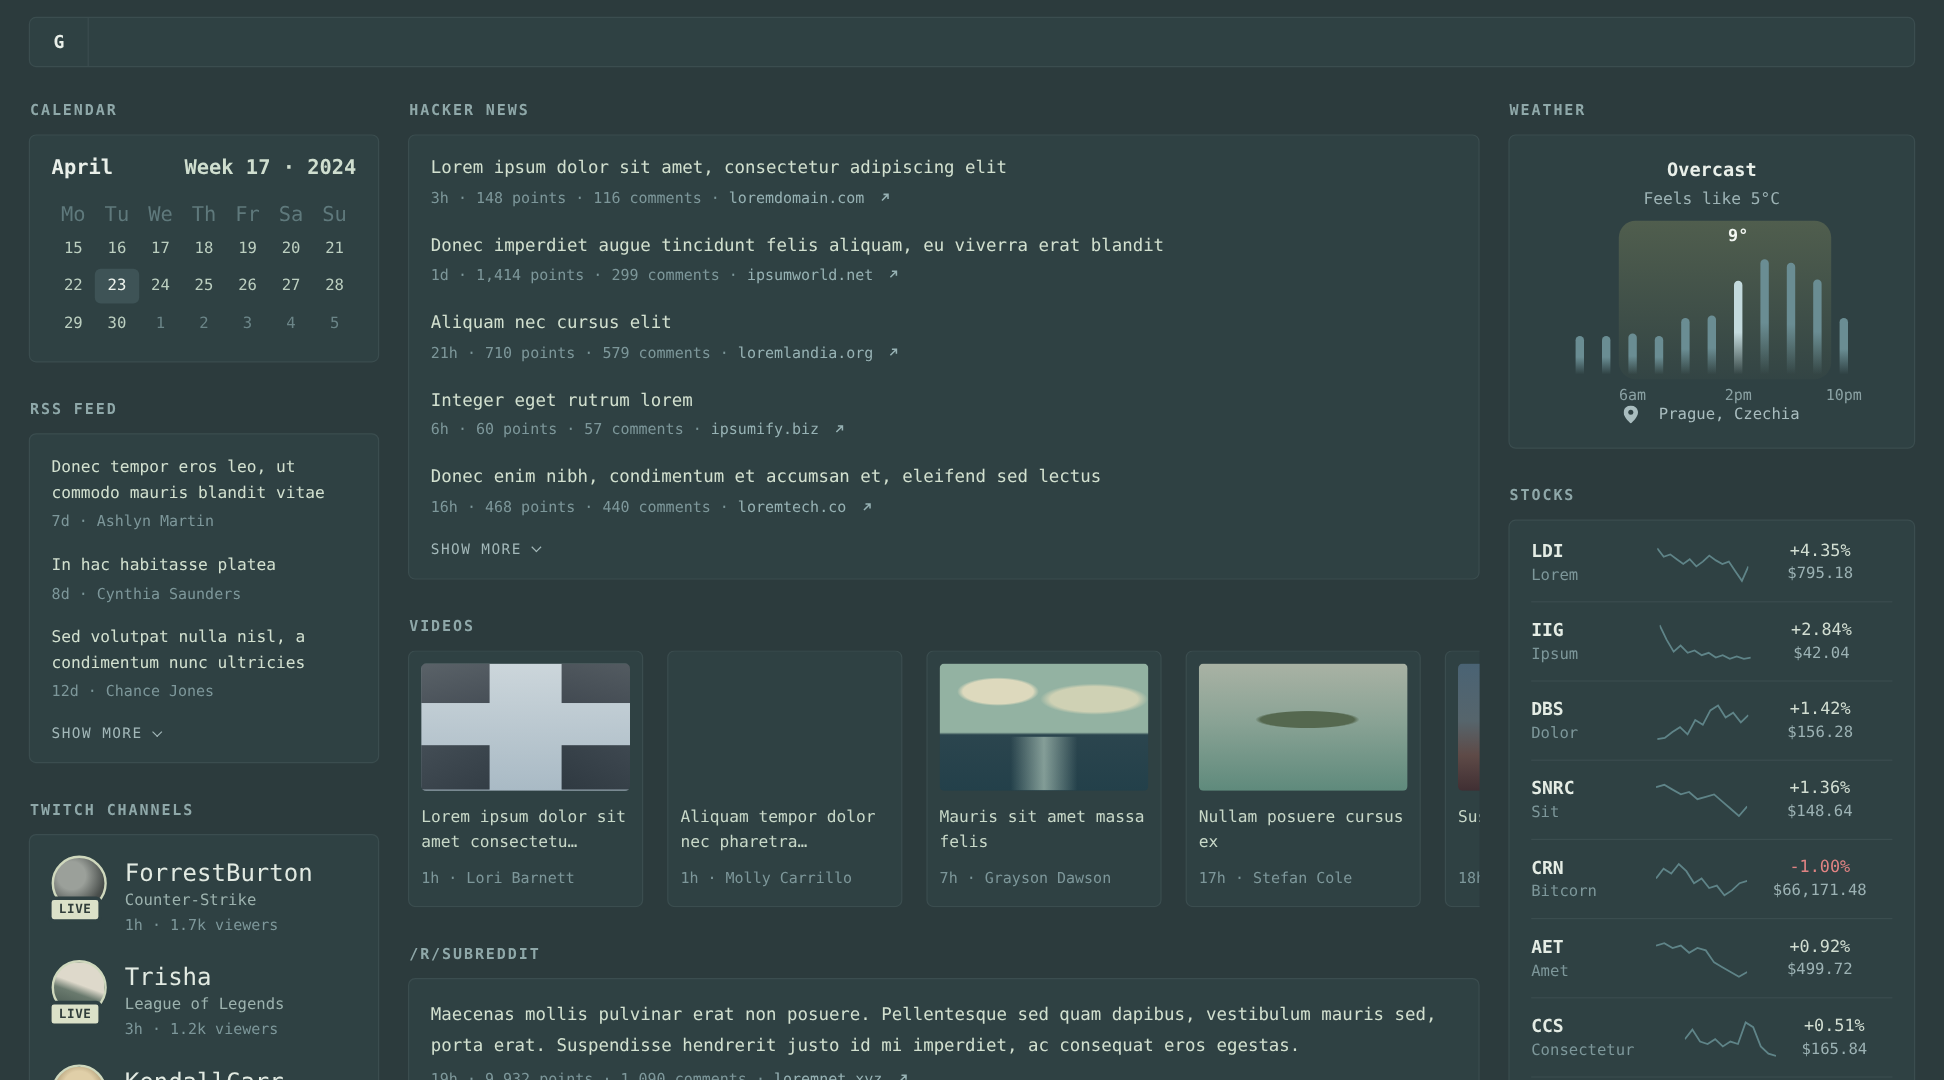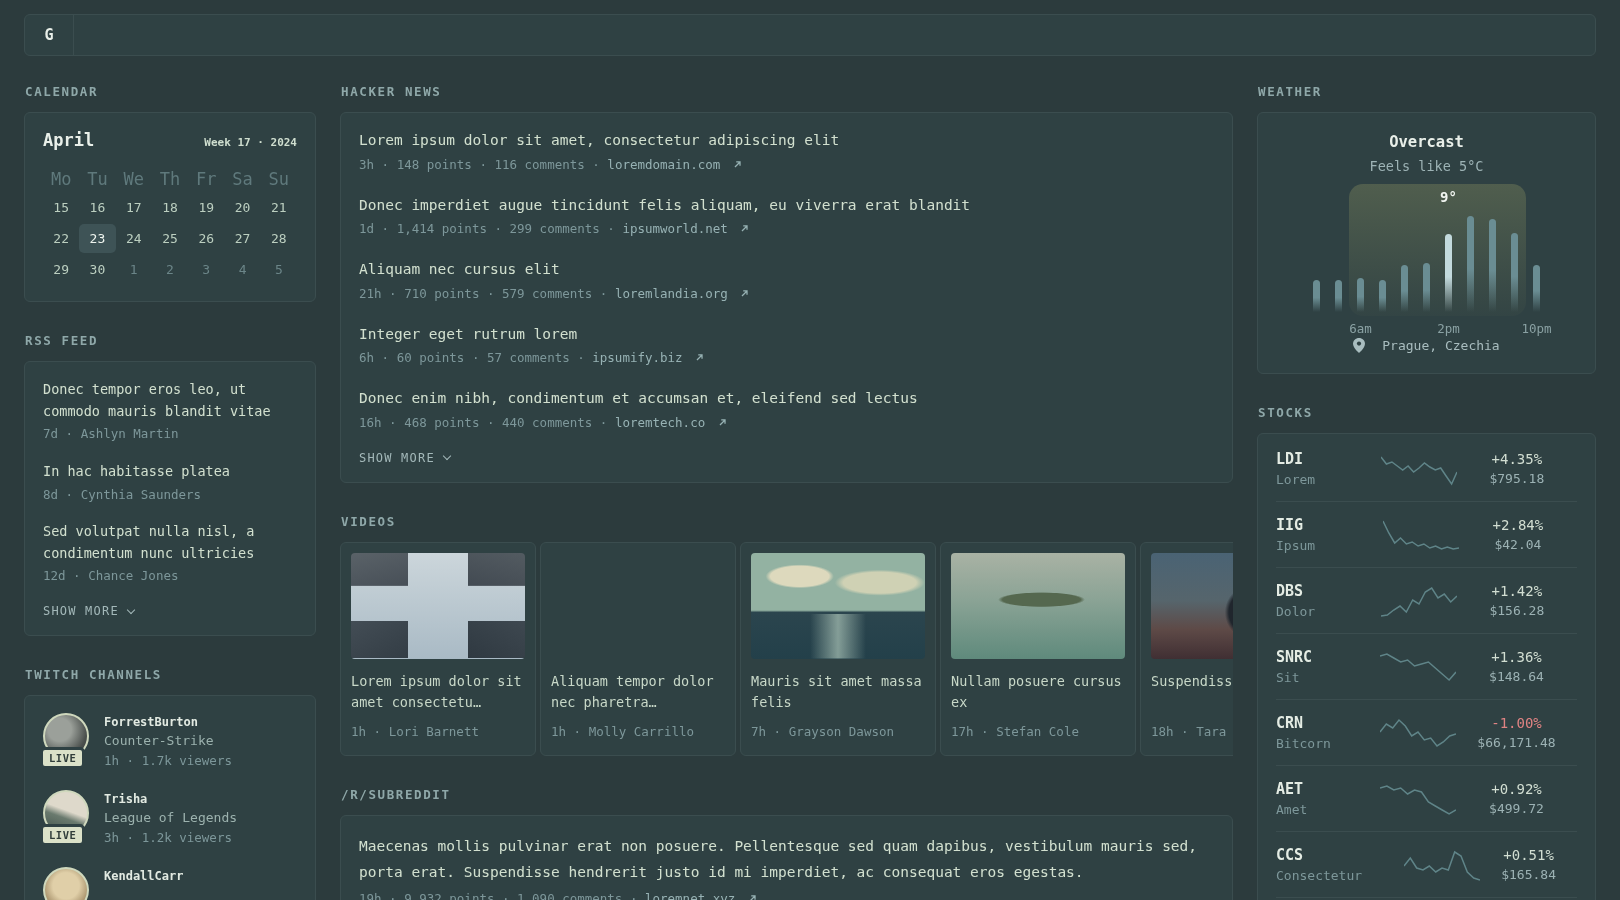--- a/index.html
+++ b/index.html
@@ -67,21 +67,21 @@
   }
   .chev{
     width:6px;height:6px;border-right:1.5px solid currentColor;border-bottom:1.5px solid currentColor;
     transform:rotate(45deg);display:inline-block;margin-left:9px;margin-bottom:3px;
   }
   .ext{margin-left:5px;vertical-align:0px}
   a{text-decoration:none;color:inherit;cursor:pointer}
   
   .cal-head{display:flex;justify-content:space-between;align-items:baseline}
   .cal-month{font-size:17px;font-weight:bold;color:var(--bright)}
-  .cal-week{font-size:11px;font-weight:bold;color:var(--accent)}
+  .cal-week{font-size:17px;font-weight:bold;color:var(--accent)}
   .cal-weekdays,.cal-days{display:grid;grid-template-columns:repeat(7,1fr);text-align:center}
   .cal-weekdays{margin:19px 0 4px;font-size:17px;color:var(--dim)}
   .cal-days{row-gap:2px}
   .cal-cell{
     height:29px;display:flex;align-items:center;justify-content:center;
     font-size:13px;color:#bccfc0;border-radius:5px;
   }
   .cal-cell.selected{background:var(--sel);color:#eef4ee;font-weight:normal}
   .cal-cell.faded{color:#6b8588}
   
@@ -96,31 +96,31 @@
     width:46px;height:46px;border-radius:50%;border:2px solid #cfd8bd;
   }
   .av-1{background:radial-gradient(circle at 35% 35%,#9ba09a 0 30%,#4a4f4c 70%,#33383a 100%)}
   .av-2{background:linear-gradient(200deg,#ded9cb 0 45%,#6a7a6e 60%,#3e4f48 100%)}
   .av-3{background:radial-gradient(circle at 50% 40%,#e0cfa8 0 40%,#a08a64 75%,#6f5f46 100%)}
   .live{
     position:absolute;left:-3px;bottom:-2px;background:var(--cream);color:var(--cream-text);
     font-size:10.5px;font-weight:bold;padding:2px 6px;border-radius:5px;
     border:3px solid var(--panel);letter-spacing:.5px;
   }
-  .tw-name{font-size:12px;font-weight:bold;color:#e2eae2;padding-top:2px}
+  .tw-name{font-size:20px;font-weight:normal;color:#e2eae2;padding-top:2px}
   .tw-game{font-size:13px;color:#9cb2ae;margin-top:4px}
   .tw-row .meta{margin-top:4px}
   
   .hn-item+.hn-item{margin-top:20px}
   .hn-title{display:block;font-size:14.5px;line-height:1.5;color:var(--title);margin-bottom:4px}
   .domain{color:var(--link)}
   .post-title{display:block;font-size:14.5px;line-height:1.8;color:var(--title);margin-bottom:5px}
   .sub-card{min-height:140px}
   
-  .video-row{display:flex;gap:4px;overflow:hidden}
+  .video-row{display:flex;gap:20px;overflow:hidden}
   .video-card{flex:0 0 196px;padding:10px 10px 14px;cursor:pointer}
   .thumb{height:106px;border-radius:4px}
   .thumb-1{background:
     linear-gradient(165deg,#5a6268,#474f57) left top/33% 31% no-repeat,
     linear-gradient(195deg,#535b61,#424a52) right top/33% 31% no-repeat,
     linear-gradient(150deg,#434d55,#333d45) left bottom/33% 35% no-repeat,
     linear-gradient(210deg,#3e4850,#2f3941) right bottom/33% 35% no-repeat,
     linear-gradient(180deg,#ccd6db,#a9bac5)}
   .thumb-2{background:
     radial-gradient(circle at 56% 48%,#a39176 0 15%,rgba(0,0,0,0) 38%),

